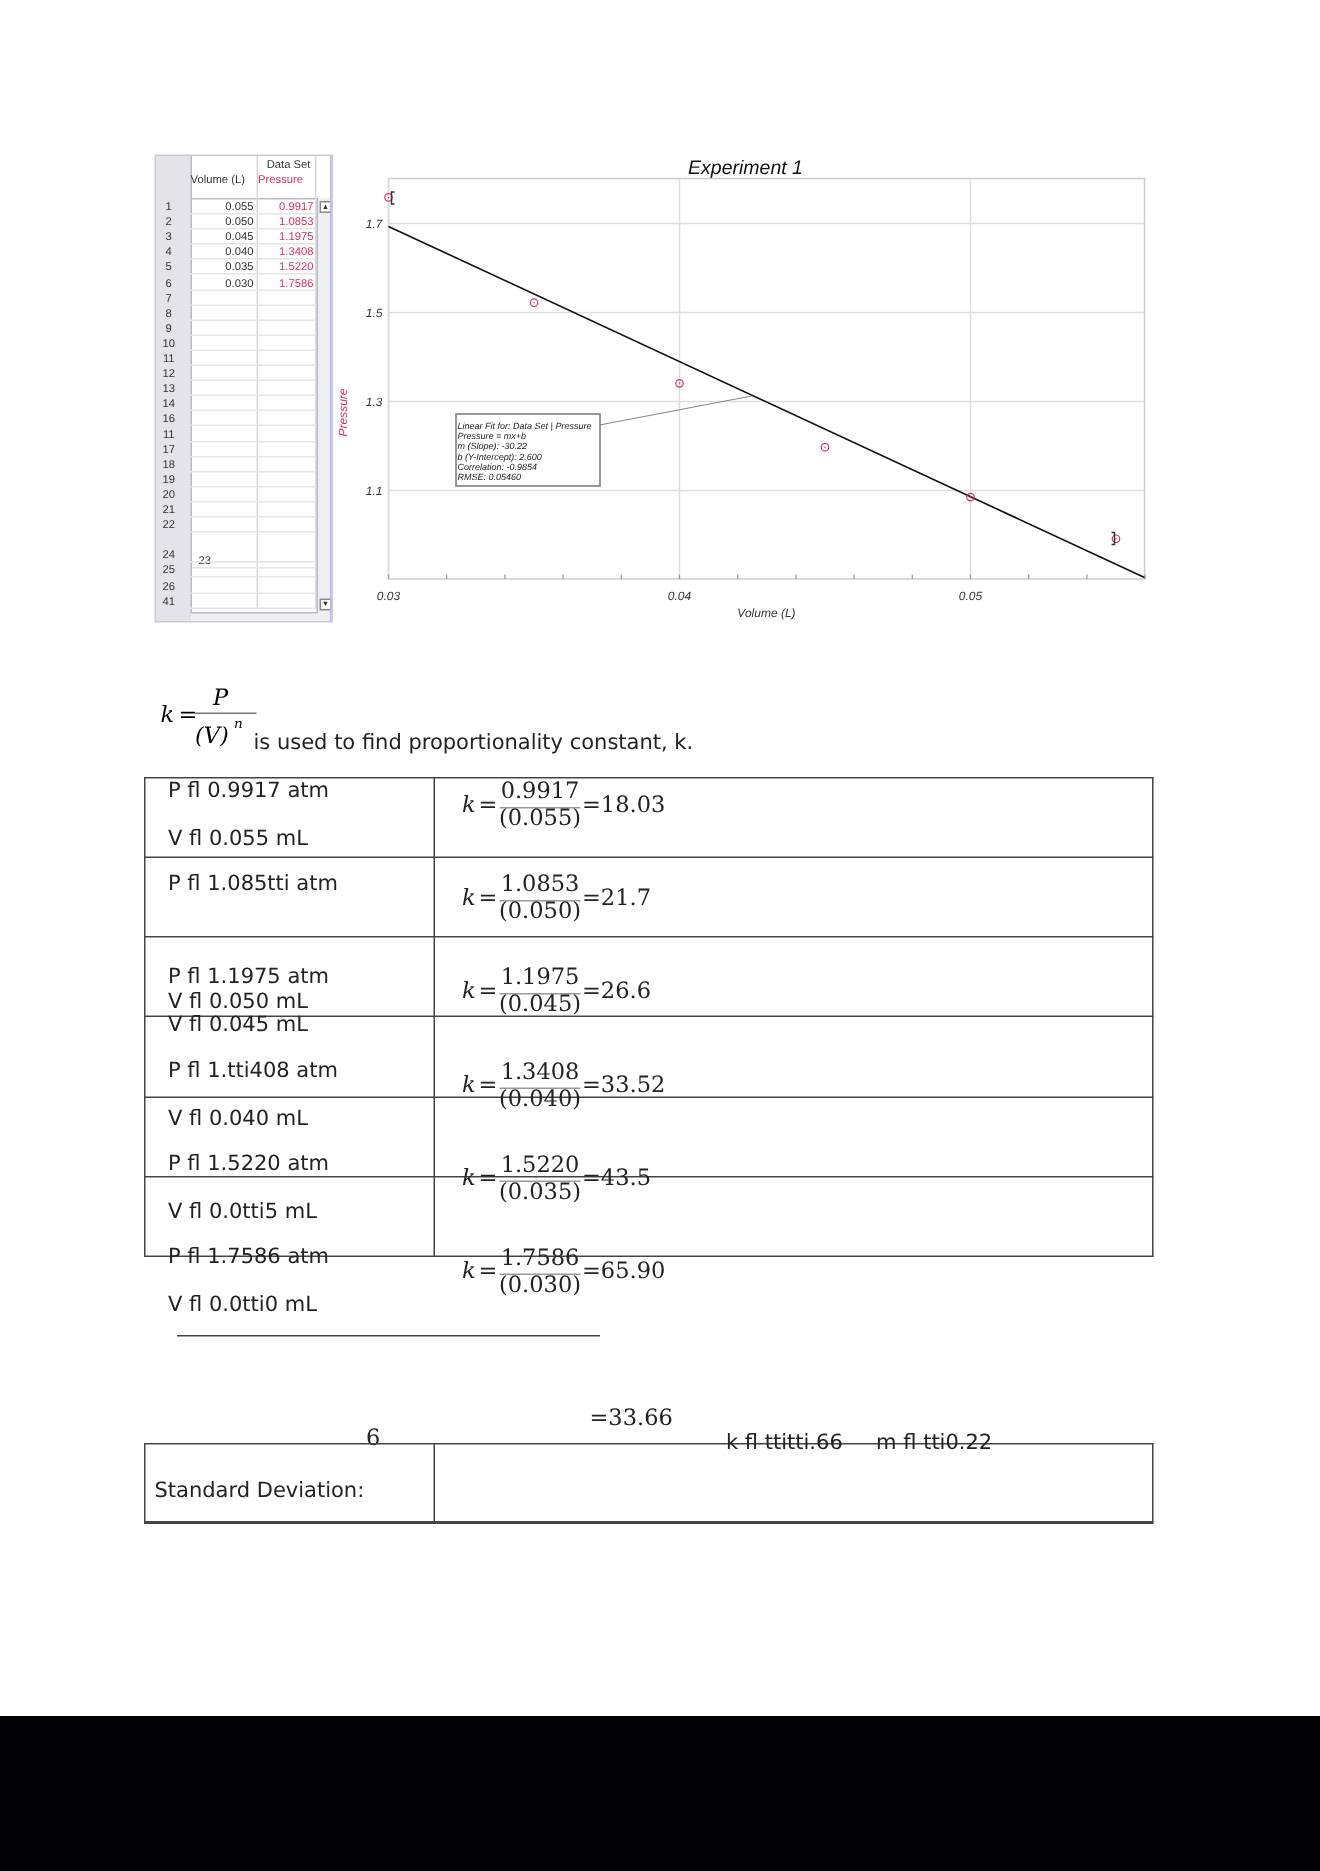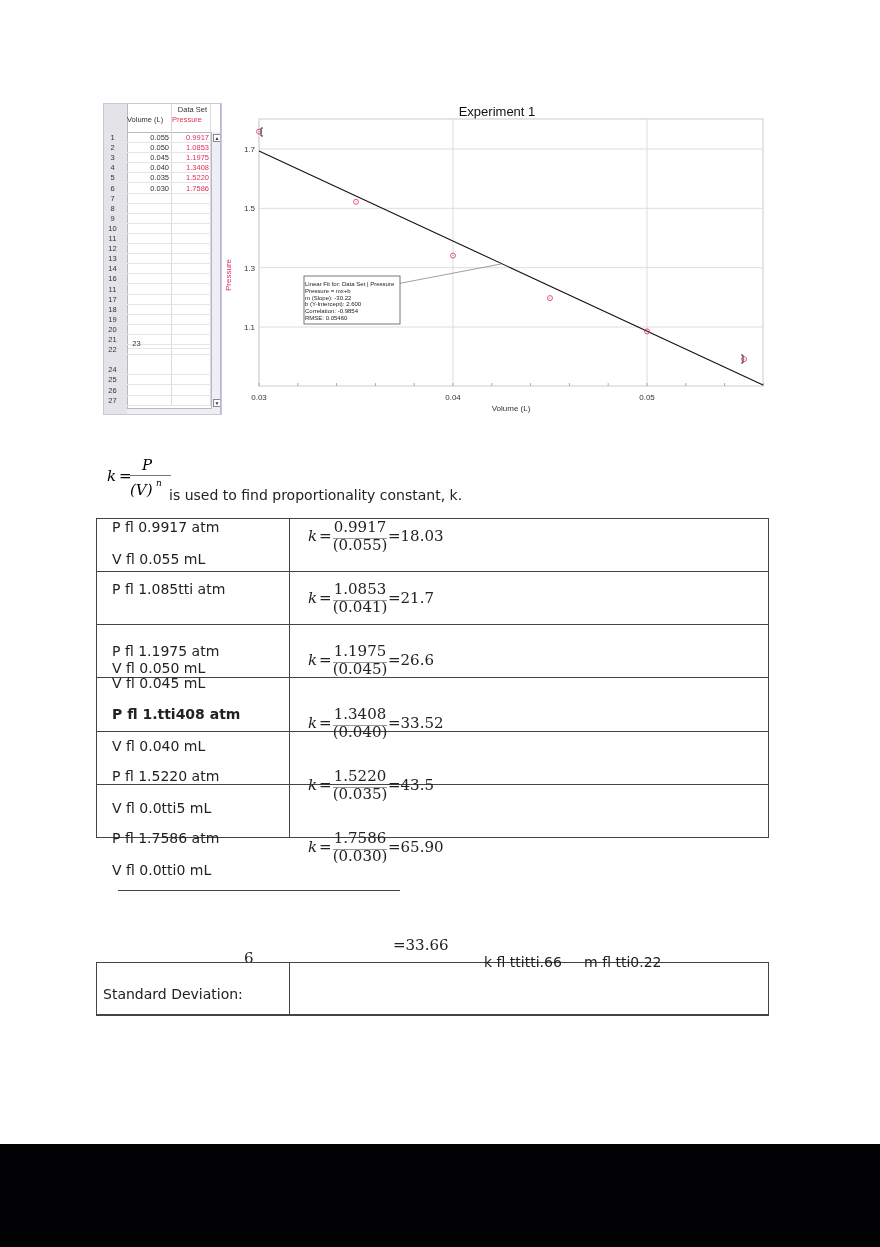--- a/index.html
+++ b/index.html
@@ -18,21 +18,21 @@
   .sheet .row { position:absolute; left:0; width:117px; height:9px; border-bottom:1px solid #e4e4ea; line-height:9px; }
   .sheet .row .n { position:absolute; left:0; width:17px; text-align:center; color:#333; }
   .sheet .row .v { position:absolute; left:23px; width:42px; text-align:right; }
   .sheet .row .p { position:absolute; left:68px; width:37px; text-align:right; color:#e0305a; }
   .sheet .scroll { position:absolute; right:0; top:28px; width:9px; height:282px; background:#eeeef5; border-left:1px solid #b9b9c4; }
   .sheet .scroll .arr { position:absolute; left:1px; width:6px; height:6px; background:#fff; border:1px solid #888; font-size:5px; line-height:6px; text-align:center; }
   .sheet .hscroll { position:absolute; left:23px; bottom:0; width:85px; height:5px; background:#eeeef5; border-top:1px solid #b9b9c4; }
   .sheet .edge { position:absolute; right:-2px; top:0; width:3px; height:310px; background:#bab4e6; }
 
   
-  .chart { left:225px; top:100px; width:550px; height:320px; }
+  .chart { left:225px; top:100px; width:550px; height:320px;font-style:italic; }
   .chart svg text { font-family:"Liberation Sans", sans-serif; }
 
   
   .mathserif { font-family:"DejaVu Serif", serif; }
   .doc-text { font-family:"DejaVu Sans", sans-serif; font-size:14px; color:#222; }
 
   
   .tbl-line { position:absolute; background:#444; }
   .cell-text { position:absolute; font-family:"DejaVu Sans", sans-serif; font-size:14px; color:#222; white-space:nowrap; }
   .keq { position:absolute; font-family:"DejaVu Serif", serif; font-size:15px; color:#222; white-space:nowrap; }
@@ -161,42 +161,42 @@
         <div class="row" style="top: 231px;">
           <span class="n">21</span>
           <span class="v"></span>
           <span class="p"></span>
         </div>
         <div class="row" style="top: 241.1px;">
           <span class="n">22</span>
           <span class="v"></span>
           <span class="p"></span>
         </div>
-        <div class="row" style="top: 235px; margin-left: 24px;">
+        <div class="row" style="top: 265px; margin-left: 24px;">
           <span class="n">23</span>
           <span class="v"></span>
           <span class="p"></span>
         </div>
         <div class="row" style="top: 261.3px;">
           <span class="n">24</span>
           <span class="v"></span>
           <span class="p"></span>
         </div>
         <div class="row" style="top: 271.4px;">
           <span class="n">25</span>
           <span class="v"></span>
           <span class="p"></span>
         </div>
         <div class="row" style="top: 281.5px;">
           <span class="n">26</span>
           <span class="v"></span>
           <span class="p"></span>
         </div>
         <div class="row" style="top: 291.6px;">
-          <span class="n">27</span>
+          <span class="n">41</span>
           <span class="v"></span>
           <span class="p"></span>
         </div>
       </div>
     <div class="scroll">
       <div class="arr" style="top:2px;">▲</div>
       <div class="arr" style="bottom:7px;">▼</div>
     </div>
     <div class="hscroll"></div>
     <div class="edge"></div>
@@ -309,34 +309,34 @@
           <span class="den">(0.055)</span>
           <span class="res">=18.03</span>
         </div>
         <div class="cell-text" style="left: 112px; top: 581px;">P fl 1.085tti atm</div>
         <div class="cell-text" style="left: 112px; top: 613px; margin-top: 47px;">V fl 0.050 mL</div>
         <div class="keq" style="left: 308px; top: 580px; width: 160px; height: 44px;">
           <i class="lhs">k</i>
           <span class="lhs" style="left:11px">=</span>
           <span class="num">1.0853</span>
           <span class="fbar" style="top:20px"></span>
-          <span class="den">(0.041)</span>
+          <span class="den">(0.050)</span>
           <span class="res">=21.7</span>
         </div>
         <div class="cell-text" style="left: 112px; top: 643px;">P fl 1.1975 atm</div>
         <div class="cell-text" style="left: 112px; top: 675px;">V fl 0.045 mL</div>
         <div class="keq" style="left: 308px; top: 642px; width: 160px; height: 44px;">
           <i class="lhs">k</i>
           <span class="lhs" style="left:11px">=</span>
           <span class="num">1.1975</span>
           <span class="fbar" style="top:20px"></span>
           <span class="den">(0.045)</span>
           <span class="res">=26.6</span>
         </div>
-        <div class="cell-text" style="left: 112px; top: 706px; font-weight: bold;">P fl 1.tti408 atm</div>
+        <div class="cell-text" style="left: 112px; top: 706px;">P fl 1.tti408 atm</div>
         <div class="cell-text" style="left: 112px; top: 738px;">V fl 0.040 mL</div>
         <div class="keq" style="left: 308px; top: 705px; width: 160px; height: 44px;">
           <i class="lhs">k</i>
           <span class="lhs" style="left:11px">=</span>
           <span class="num">1.3408</span>
           <span class="fbar" style="top:20px"></span>
           <span class="den">(0.040)</span>
           <span class="res">=33.52</span>
         </div>
         <div class="cell-text" style="left: 112px; top: 768px;">P fl 1.5220 atm</div>

